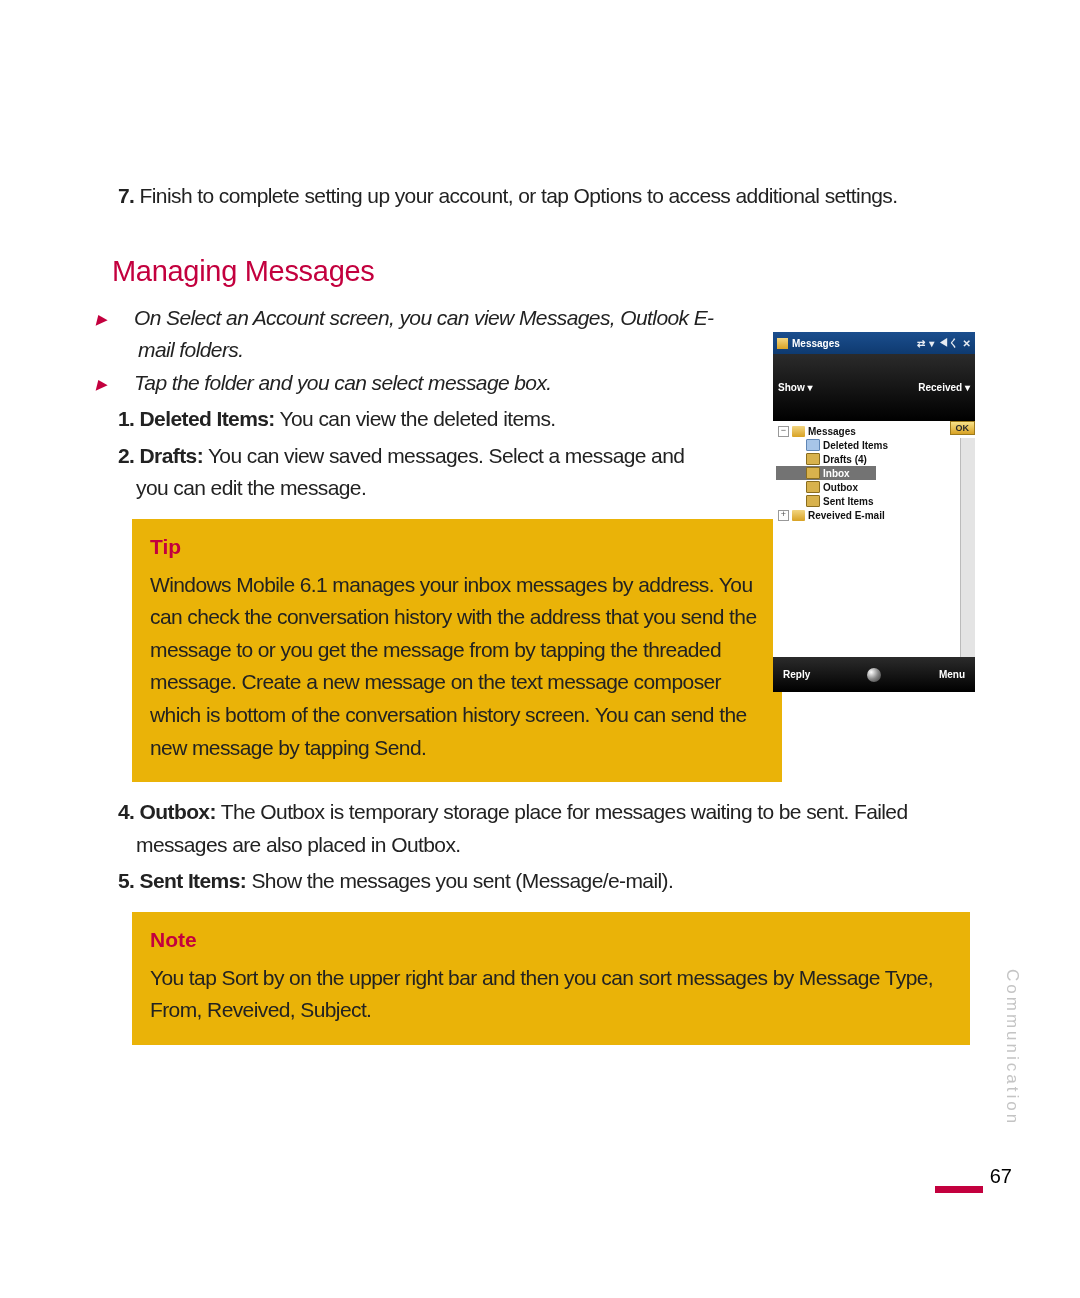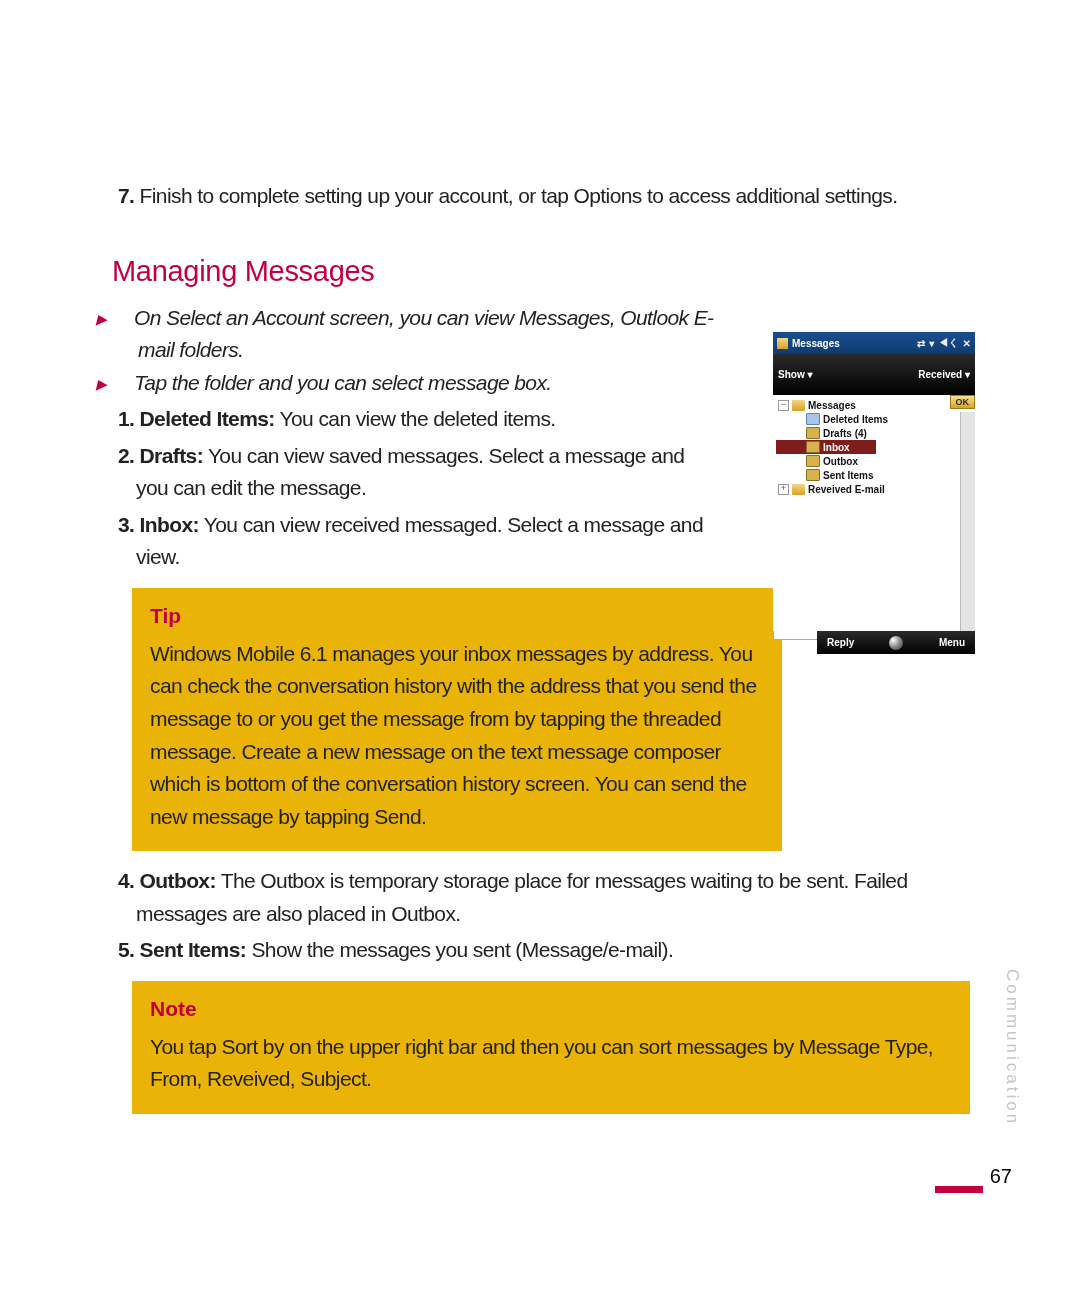--- a/index.html
+++ b/index.html
@@ -138,21 +138,21 @@
   }
   .shot .titlebar .spacer{flex:1}
   .shot .titlebar .ticon{font-size:10px;opacity:.9}
   .shot .toolbar{
     height:35px;
     background:linear-gradient(#2b2b2b,#000);
     color:#fff;
     display:flex;
     align-items:center;
     font-size:10px;
-    padding:3px 5px;
+    padding:16px 5px;
     font-weight:bold;
   }
   .shot .toolbar .tspacer{flex:1}
   .shot .body{
     background:#fff;
     height:236px;
     position:relative;
     padding:3px 3px;
     box-sizing:border-box;
   }
@@ -175,42 +175,41 @@
     padding-left:2px;
     font-size:10px;
     color:#111;
     font-weight:bold;
   }
   .tree-row .pm{
     width:9px;height:9px;border:1px solid #999;line-height:7px;
     text-align:center;font-size:9px;color:#555;font-weight:normal;
   }
   .tree-row.indent1{padding-left:30px}
-  .tree-row.sel{background:#7f1d1d;color:#fff;width:70px;padding-left:30px}
+  .tree-row.sel{background:#737373;color:#fff;width:70px;padding-left:30px}
   .tree-row.sel .ic{background:#d8b24d}
   .ic{
     width:12px;height:10px;background:#d8b24d;border:1px solid #8a6d1f;
     display:inline-block;border-radius:1px;
   }
   .ic.blue{background:#a7c5e8;border-color:#5f86b5}
   .shot .scrollbar{
     position:absolute;right:0;top:17px;width:14px;height:236px;
     background:#e4e4e4;border-left:1px solid #bbb;
   }
   .shot .bottombar{
-    height:23px;
+    height:35px;
     background:linear-gradient(#2b2b2b,#000);
     color:#fff;
     display:flex;
     align-items:center;
     font-size:10px;
     font-weight:bold;
     padding:0 10px;
     position:relative;
-    margin-left:44px;
   }
   .shot .bottombar .bspacer{flex:1}
   .shot .bottombar .dot{
     width:14px;height:14px;border-radius:50%;
     background:radial-gradient(circle at 30% 30%,#fff,#888,#333);
     position:absolute;left:50%;margin-left:-7px;
   }
   .folder-ico{
     width:13px;height:11px;display:inline-block;
     background:linear-gradient(#f2d581,#d8a224);
@@ -234,23 +233,20 @@
   </div>
   <div class="bullet-line">
     <span class="tri">▶</span><span>Tap the folder and you can select message box.</span>
   </div>
 
   <div class="num-line">
     <span class="bold">1. Deleted Items:</span><span> You can view the deleted items.</span>
   </div>
   <div class="num-line">
     <span class="bold">2. Drafts:</span><span> You can view saved messages. Select a message and you can edit the message.</span>
-  </div>
-  <div class="num-line">
-    <span class="bold">3. Inbox:</span><span> You can view received messaged. Select a message and view.</span>
   </div>
 
   <div class="callout">
     <div class="callout-title">Tip</div>
     <div class="callout-body">Windows Mobile 6.1 manages your inbox messages by address. You can check the conversation history with the address that you send the message to or you get the message from by tapping the threaded message. Create a new message on the text message composer which is bottom of the conversation history screen. You can send the new message by tapping Send.</div>
   </div>
 
   <div class="num-line-wide">
     <span class="bold">4. Outbox:</span><span> The Outbox is temporary storage place for messages waiting to be sent. Failed messages are also placed in Outbox.</span>
   </div>

